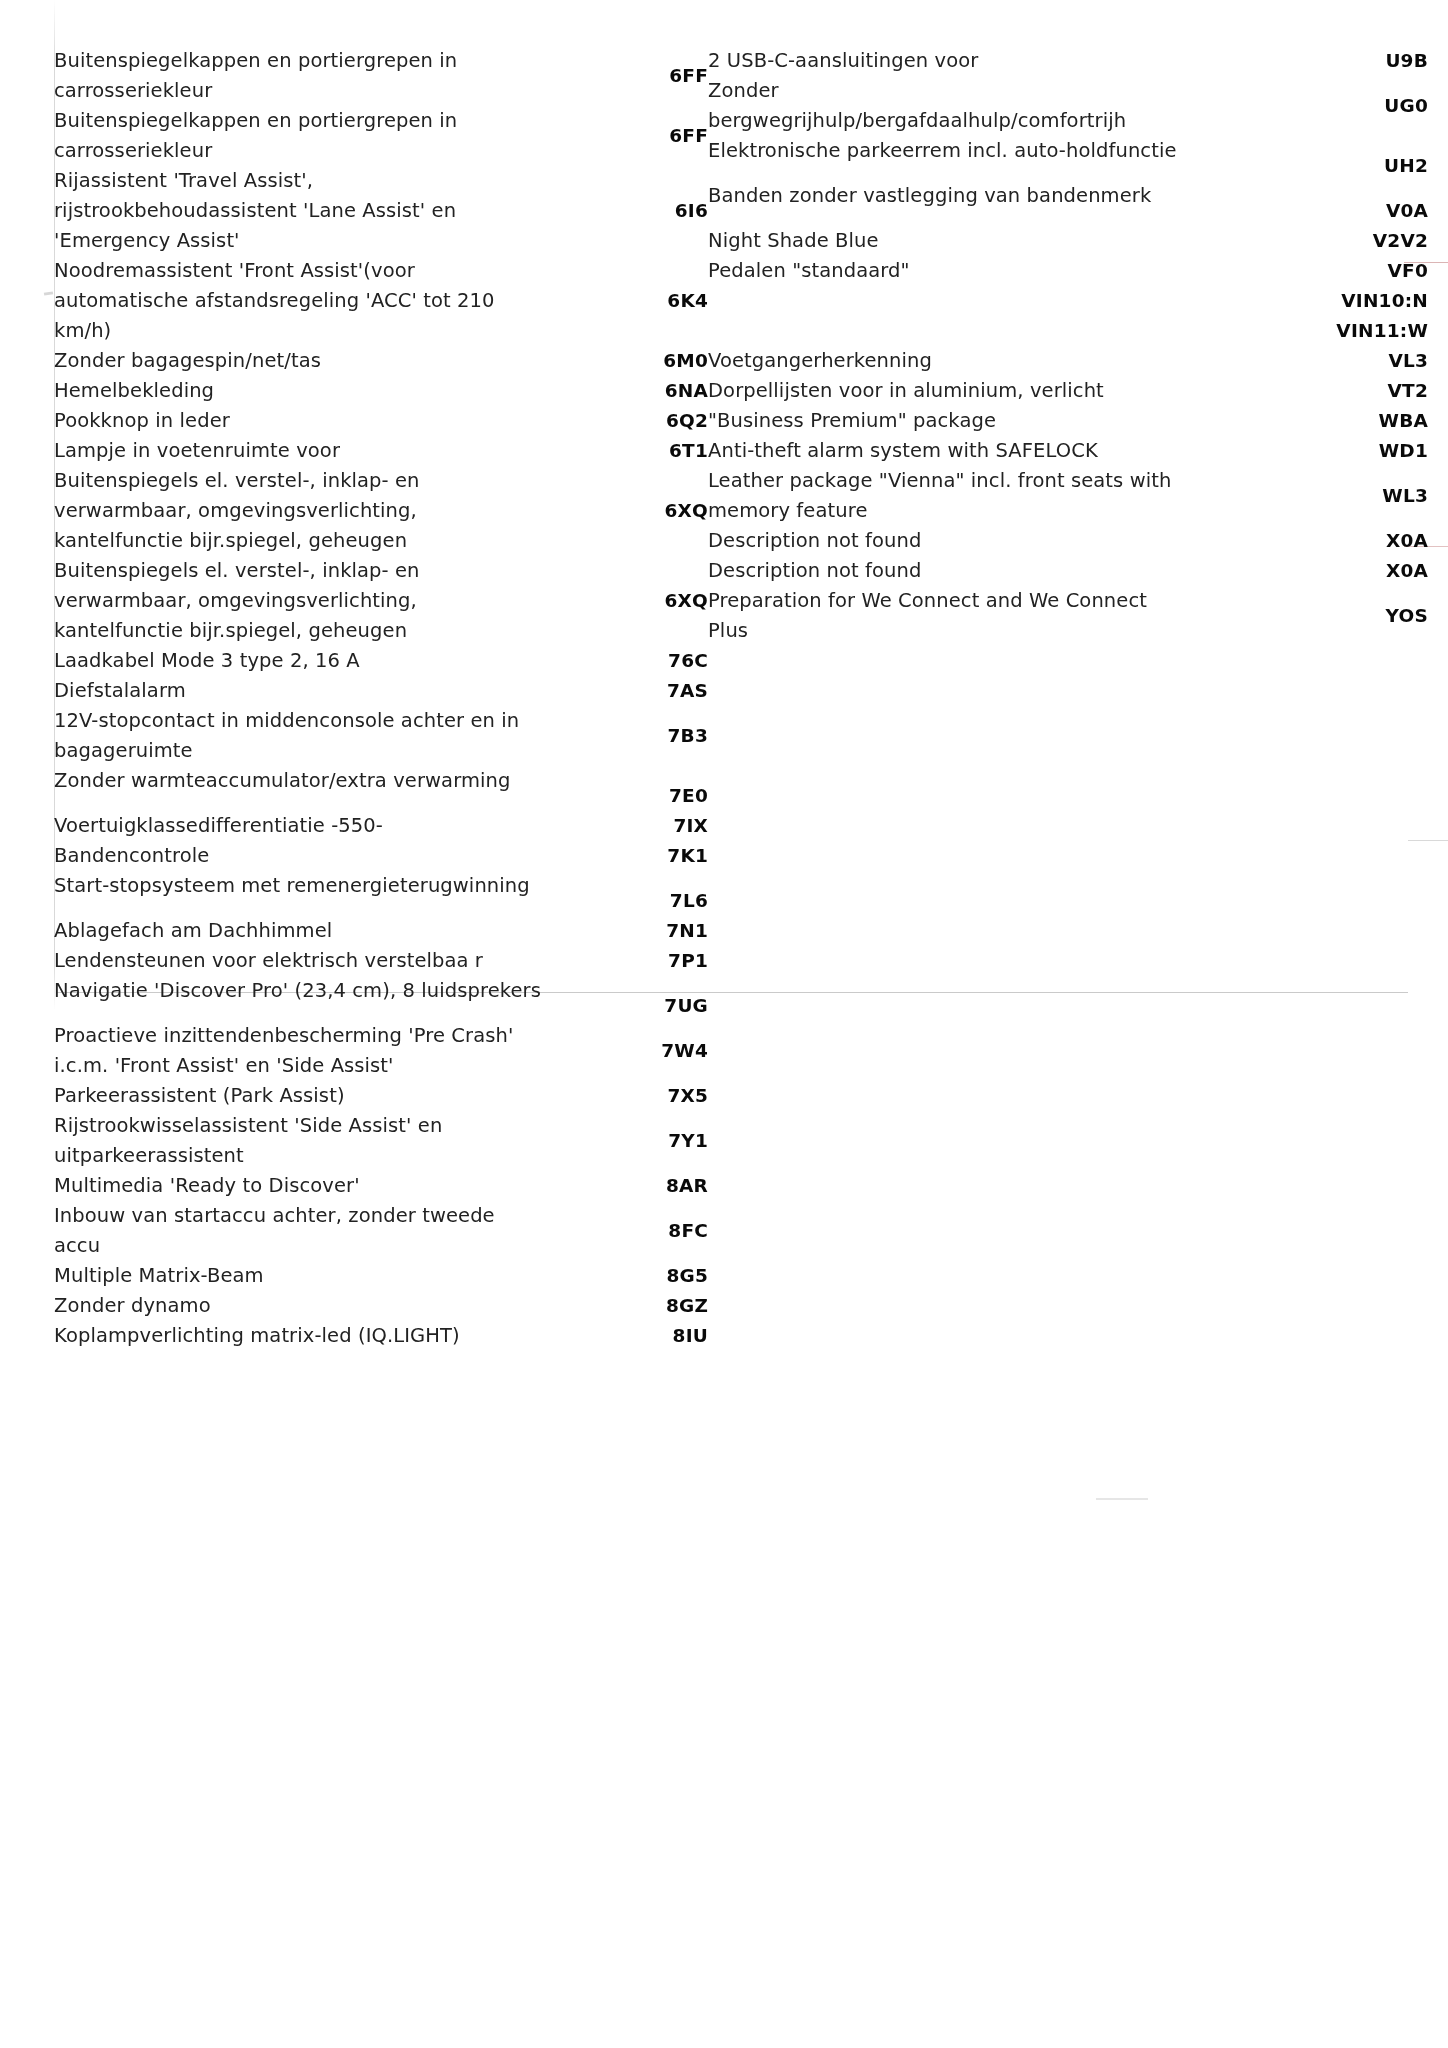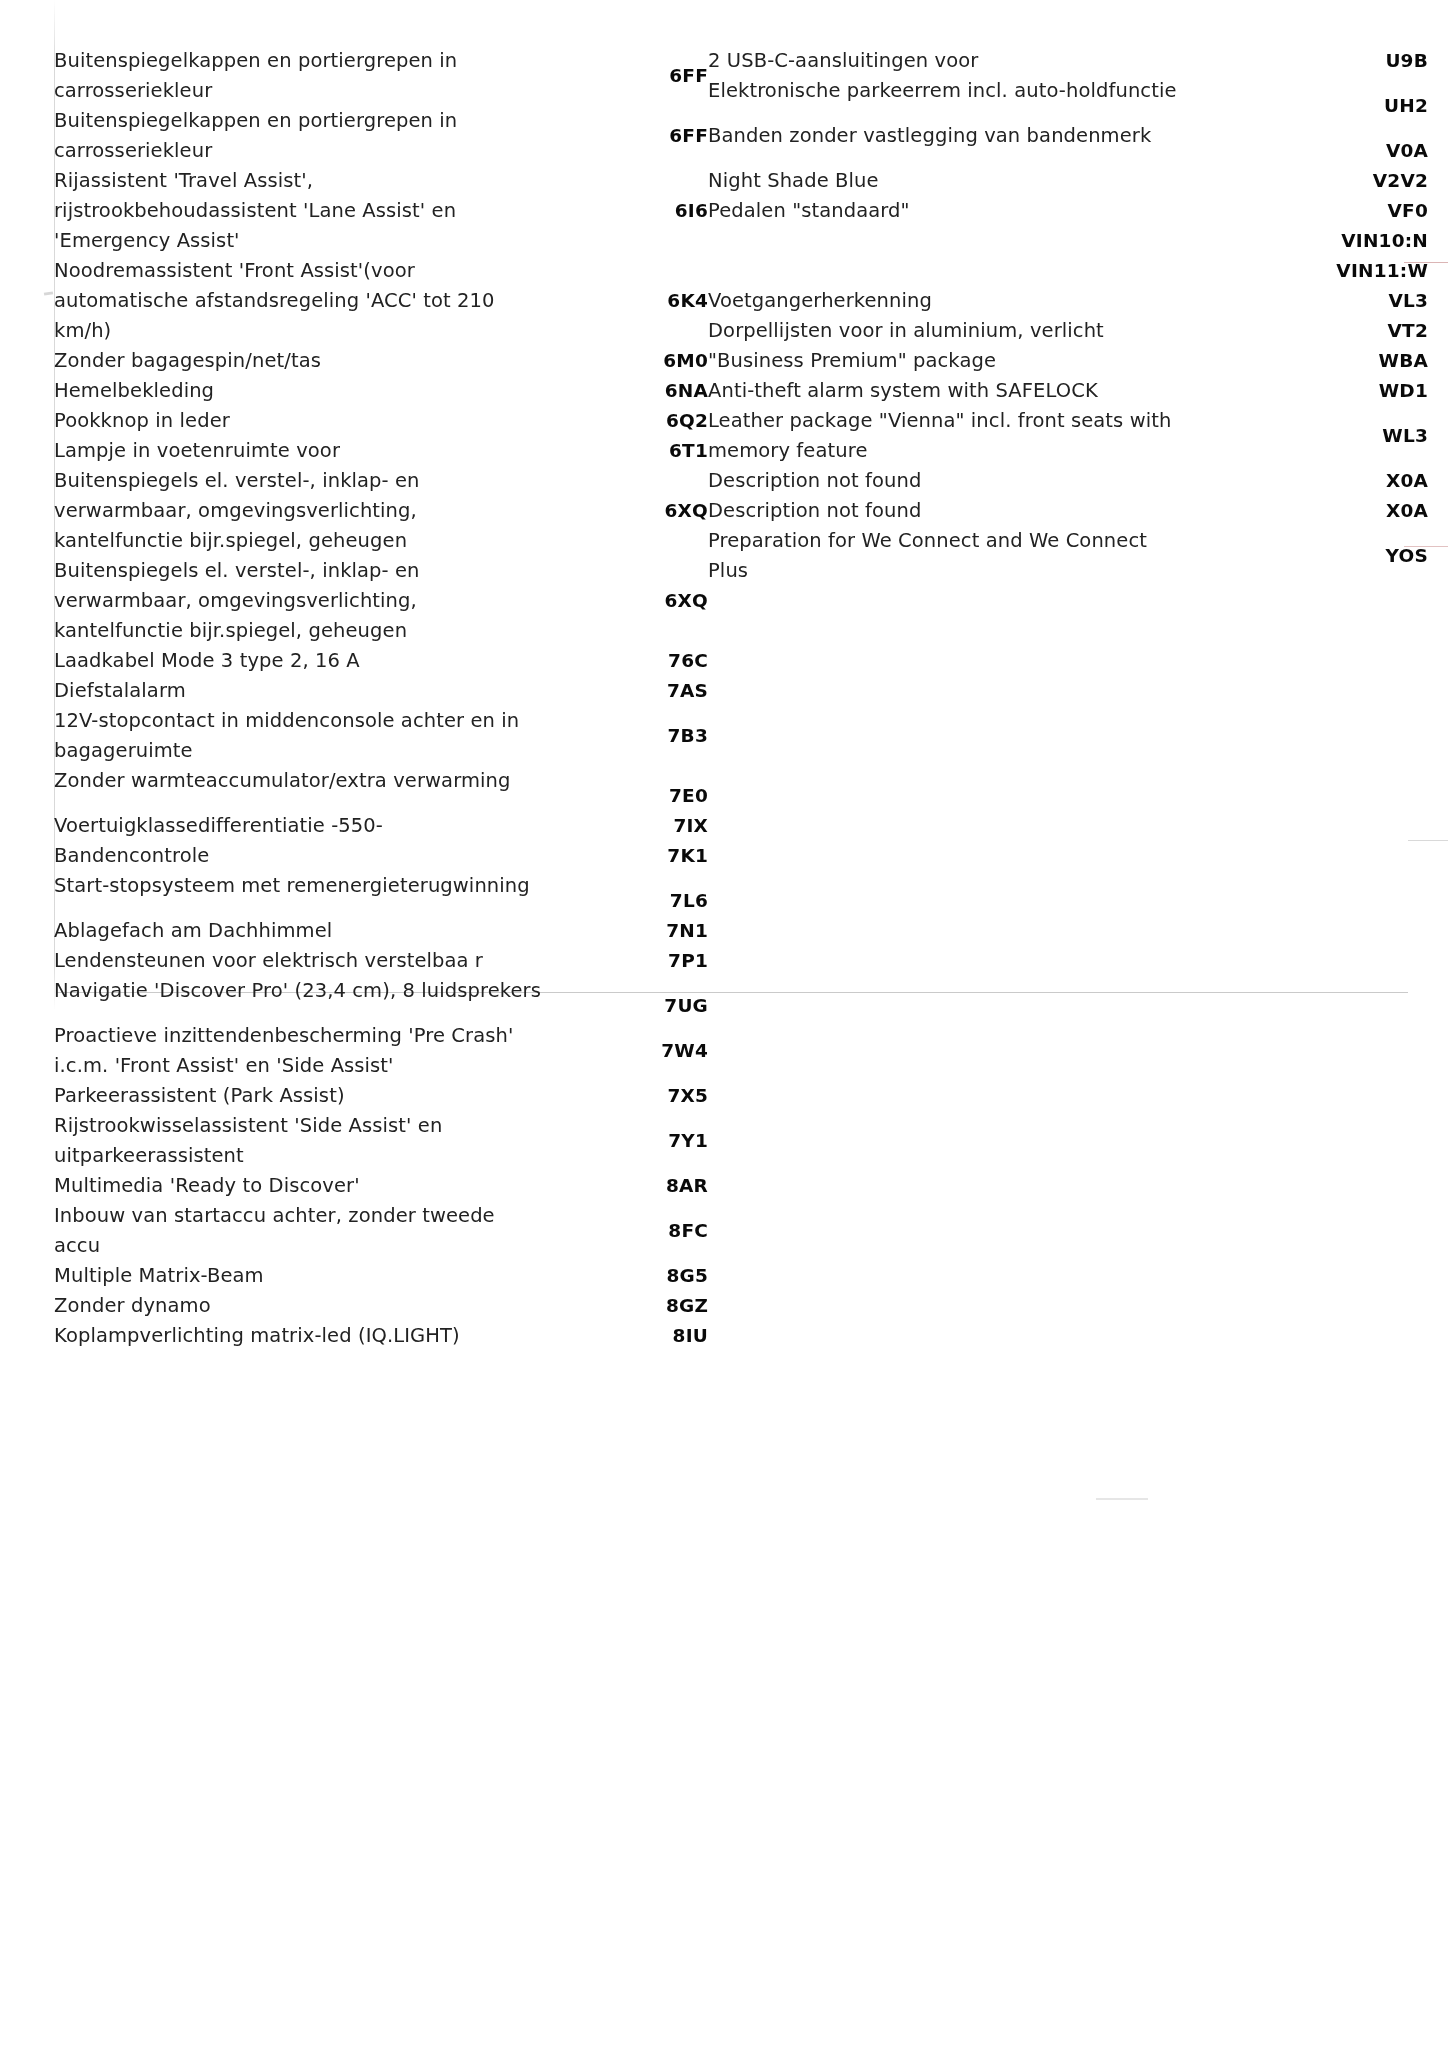--- a/index.html
+++ b/index.html
@@ -340,20 +340,26 @@
     <div class="col col-right">
       <table class="opts">
         <tbody id="right-body">
             <tr class="row row-h1">
               <td class="desc">2 USB-C-aansluitingen voor</td>
               <td class="code">
                 <span class="code-inner">U9B</span>
               </td>
             </tr>
             <tr class="row row-h2">
+              <td class="desc">Zonder bergwegrijhulp/bergafdaalhulp/comfortrijh</td>
+              <td class="code">
+                <span class="code-inner">UG0</span>
+              </td>
+            </tr>
+            <tr class="row row-h2">
               <td class="desc">Elektronische parkeerrem incl. auto-holdfunctie</td>
               <td class="code">
                 <span class="code-inner">UH2</span>
               </td>
             </tr>
             <tr class="row row-h2">
               <td class="desc">Banden zonder vastlegging van bandenmerk</td>
               <td class="code">
                 <span class="code-inner">V0A</span>
               </td>

